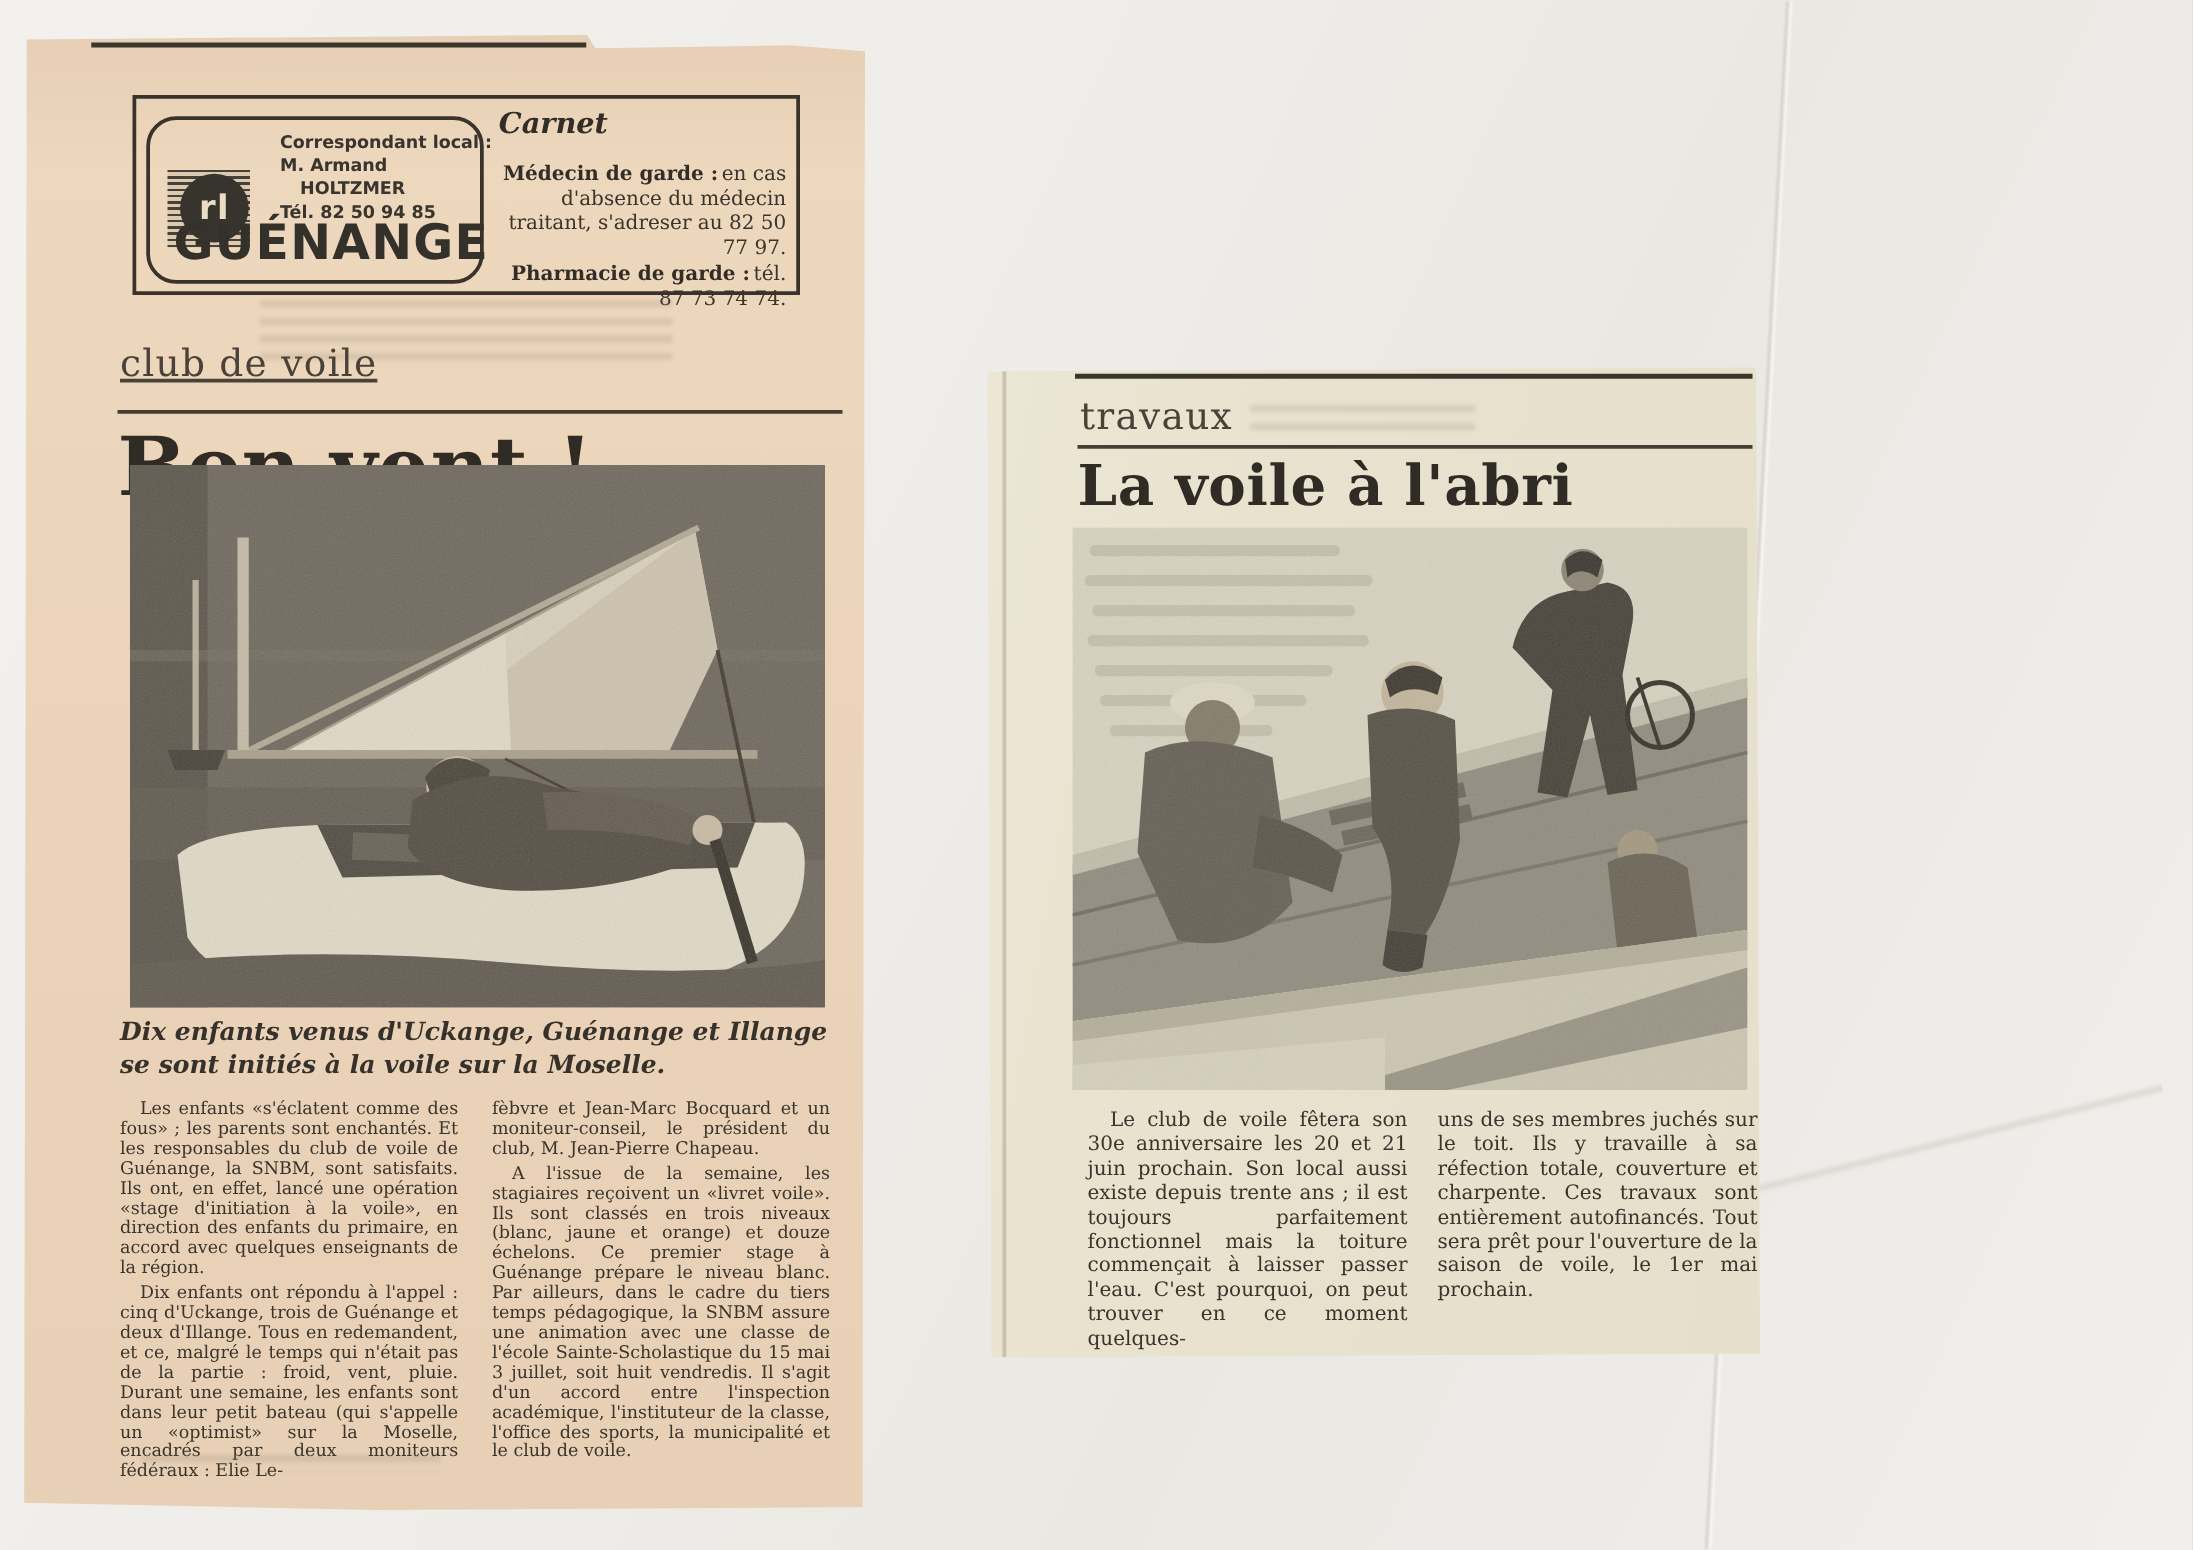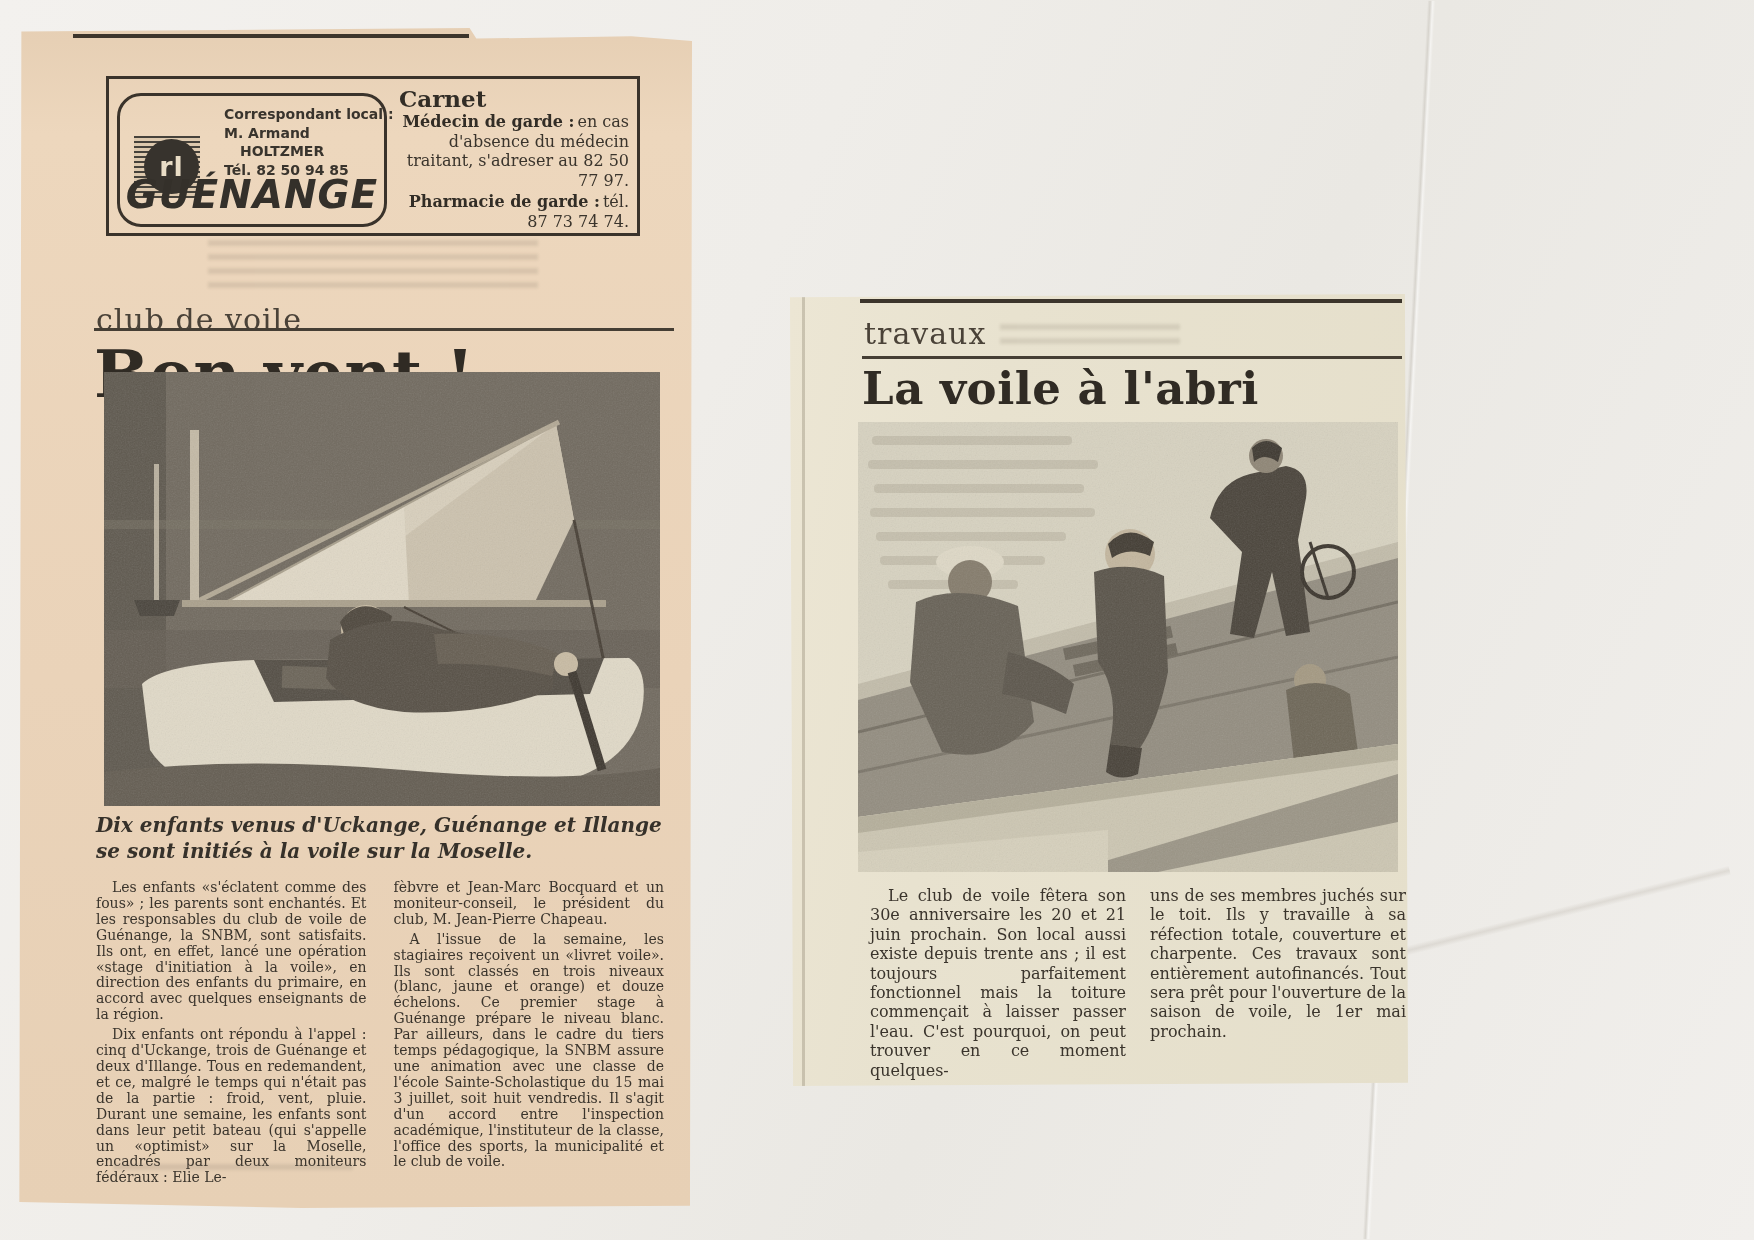--- a/index.html
+++ b/index.html
@@ -27,24 +27,24 @@
   .header-box{position:absolute;left:88px;top:48px;width:528px;height:154px;border:3px solid #3a332b;}
   .rounded-box{position:absolute;left:8px;top:14px;width:264px;height:128px;border:3px solid #3a332b;border-radius:24px;}
   .logo{position:absolute;left:14px;top:8px;width:66px;height:62px;
     background:repeating-linear-gradient(180deg,#46423b 0 2px,#ddc9ae 2px 5px);margin-top:32px;}
   .logo-circle{position:absolute;right:1px;top:3px;width:55px;height:55px;border-radius:50%;
     background:#37332d;display:flex;align-items:center;justify-content:center;}
   .logo-rl{font-family:"DejaVu Sans",sans-serif;font-weight:bold;font-size:27px;color:#e9ddc6;letter-spacing:1px;}
   .corr-text{position:absolute;left:104px;top:9px;font-family:"DejaVu Sans",sans-serif;font-weight:bold;
     font-size:14px;line-height:18.5px;color:#39342d;white-space:nowrap;}
   .corr-text .indent{padding-left:16px;}
-  .town{position:absolute;left:0;top:76px;width:100%;text-align:center;font-family:"DejaVu Sans",sans-serif;
-    font-weight:bold;font-size:39px;letter-spacing:1px;color:#34302a;font-style:italic;}
+  .town{position:absolute;left:13px;top:76px;width:100%;text-align:center;font-family:"DejaVu Sans",sans-serif;
+    font-weight:bold;font-size:39px;letter-spacing:1px;color:#34302a;}
   .carnet{position:absolute;left:290px;top:6px;width:230px;}
-  .carnet-title{font-weight:bold;font-size:23px;color:#322d26;margin-bottom:0;}
+  .carnet-title{font-weight:bold;font-size:23px;color:#322d26;margin-bottom:17px;font-style:italic;}
   .carnet-p{margin:0 0 2px 0;font-size:16px;line-height:19.5px;text-align:right;color:#3a342c;}
   .carnet-p b{color:#322d26;margin-right:3px;}
 
   .kicker{position:absolute;font-size:30px;color:#4a4238;letter-spacing:1px;}
   .kicker-rule{position:absolute;height:3px;background:#453e34;}
   .headline{position:absolute;margin:0;font-weight:bold;color:#302b24;letter-spacing:0.5px;}
   .headline.h-left{left:76px;top:308px;font-size:65px;}
   .headline.h-right{left:72px;top:68px;font-size:45px;}
 
   .photo{position:absolute;display:block;}
@@ -86,21 +86,21 @@
       </div>
       <div class="carnet">
         <div class="carnet-title">Carnet</div>
         <p class="carnet-p"><b>Médecin de garde :</b><span>en cas d'absence du médecin traitant, s'adreser au 82 50 77 97.</span></p>
         <p class="carnet-p"><b>Pharmacie de garde :</b><span>tél. 87 73 74 74.</span></p>
       </div>
     </div>
 
     <div class="smudge" style="left:190px;top:212px;width:330px;height:52px;"></div>
 
-    <div class="kicker" style="left:78px;top:274px;">club de voile</div>
+    <div class="kicker" style="left:78px;top:246px;text-decoration:underline;">club de voile</div>
     <div class="kicker-rule" style="left:76px;top:300px;width:580px;"></div>
     <h1 class="headline h-left">Bon vent !</h1>
 
     <svg class="photo" style="left:86px;top:344px;" width="556" height="434" viewBox="0 0 556 434" role="img">
       <defs>
         <filter id="grainL">
             <feTurbulence type="fractalNoise" baseFrequency="0.75" numOctaves="2" stitchTiles="stitch"></feTurbulence>
             <feColorMatrix type="saturate" values="0"></feColorMatrix>
           </filter>
       </defs>

